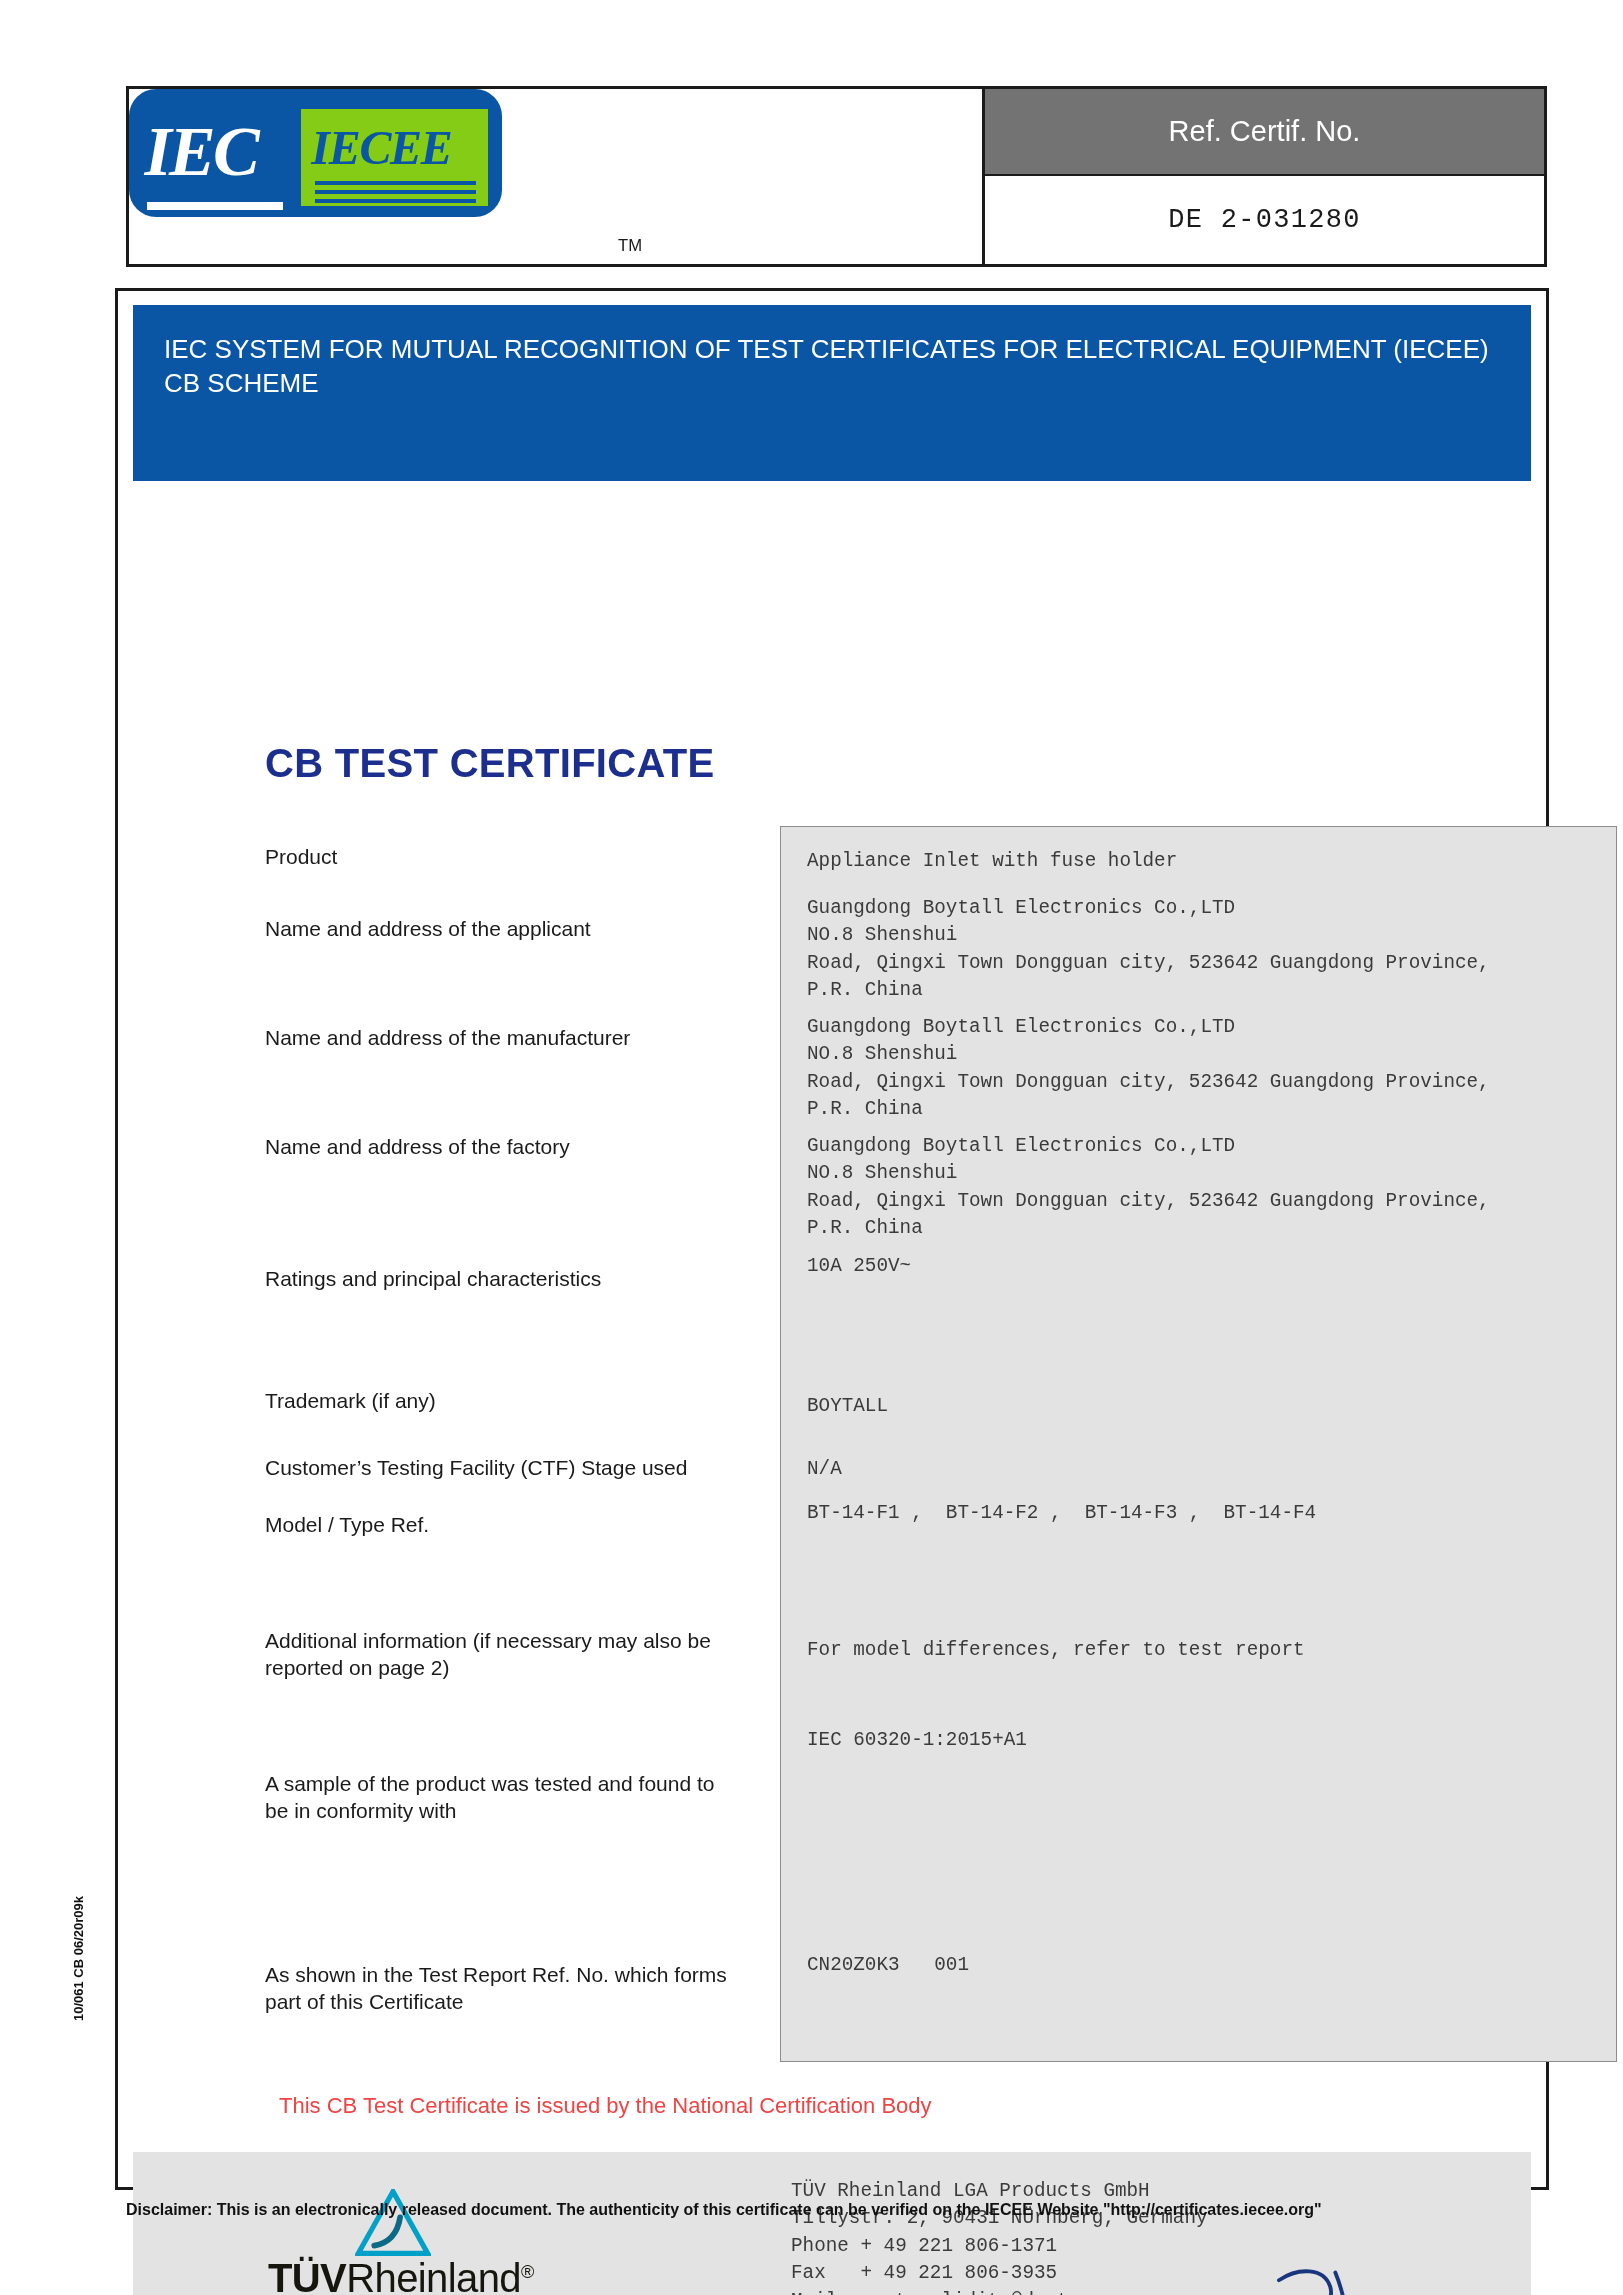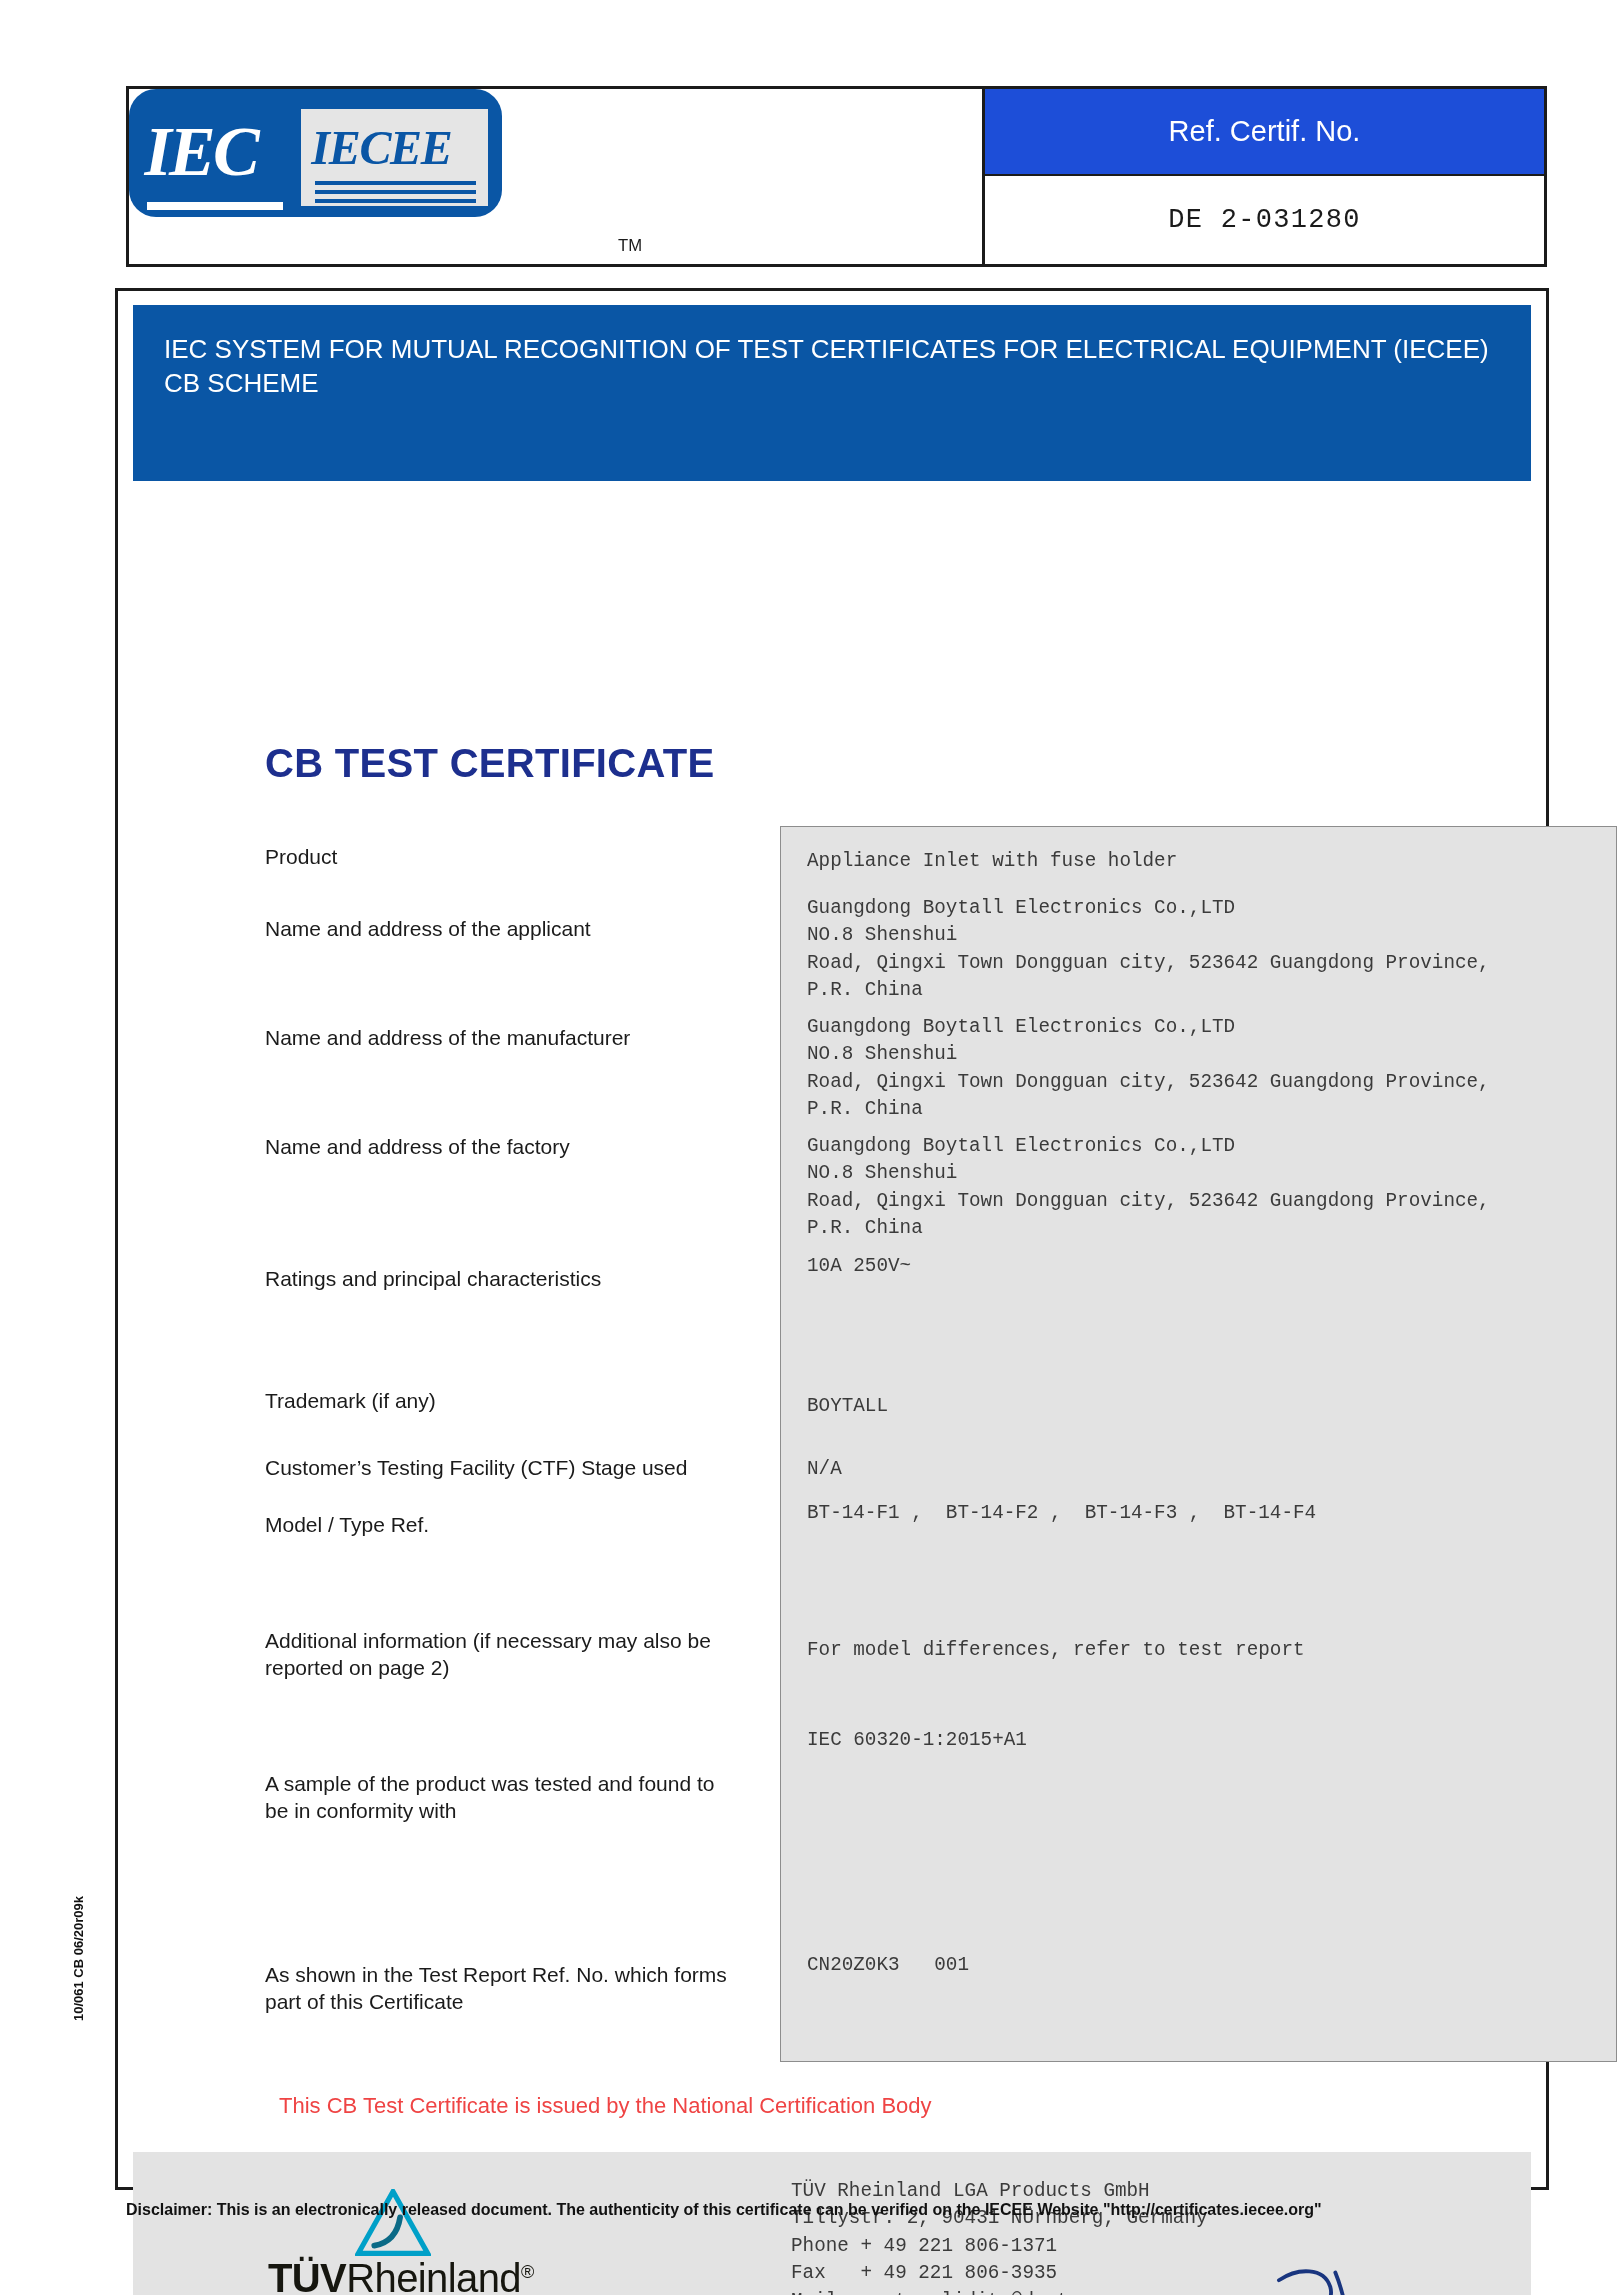--- a/index.html
+++ b/index.html
@@ -81,21 +81,21 @@
     top: 138px;
     color: #ffffff;
     font-size: 19.3px;
   }
   .iecee-box {
     position: absolute;
     left: 169px;
     top: 16.7px;
     width: 193px;
     height: 103px;
-    background: #e5e5e5;
+    background: #84cc16;
     border: 3.9px solid #0a56a5;
     box-sizing: border-box;
     overflow: hidden;
   }
   .iecee-text {
     position: absolute;
     left: 10.3px;
     top: 11.6px;
     font-family: "Liberation Serif", serif;
     font-weight: bold;
@@ -123,21 +123,21 @@
     color: #1b1b1b;
     font-family: "Liberation Sans", sans-serif;
   }
   .header-right {
     flex: 1;
     display: flex;
     flex-direction: column;
   }
   .refcert-title {
     height: 85px;
-    background: #1d4ed8;
+    background: #737373;
     color: #ffffff;
     font-size: 29px;
     display: flex;
     align-items: center;
     justify-content: center;
     border-bottom: 2.6px solid #1b1b1b;
   }
   .refcert-value {
     flex: 1;
     display: flex;

